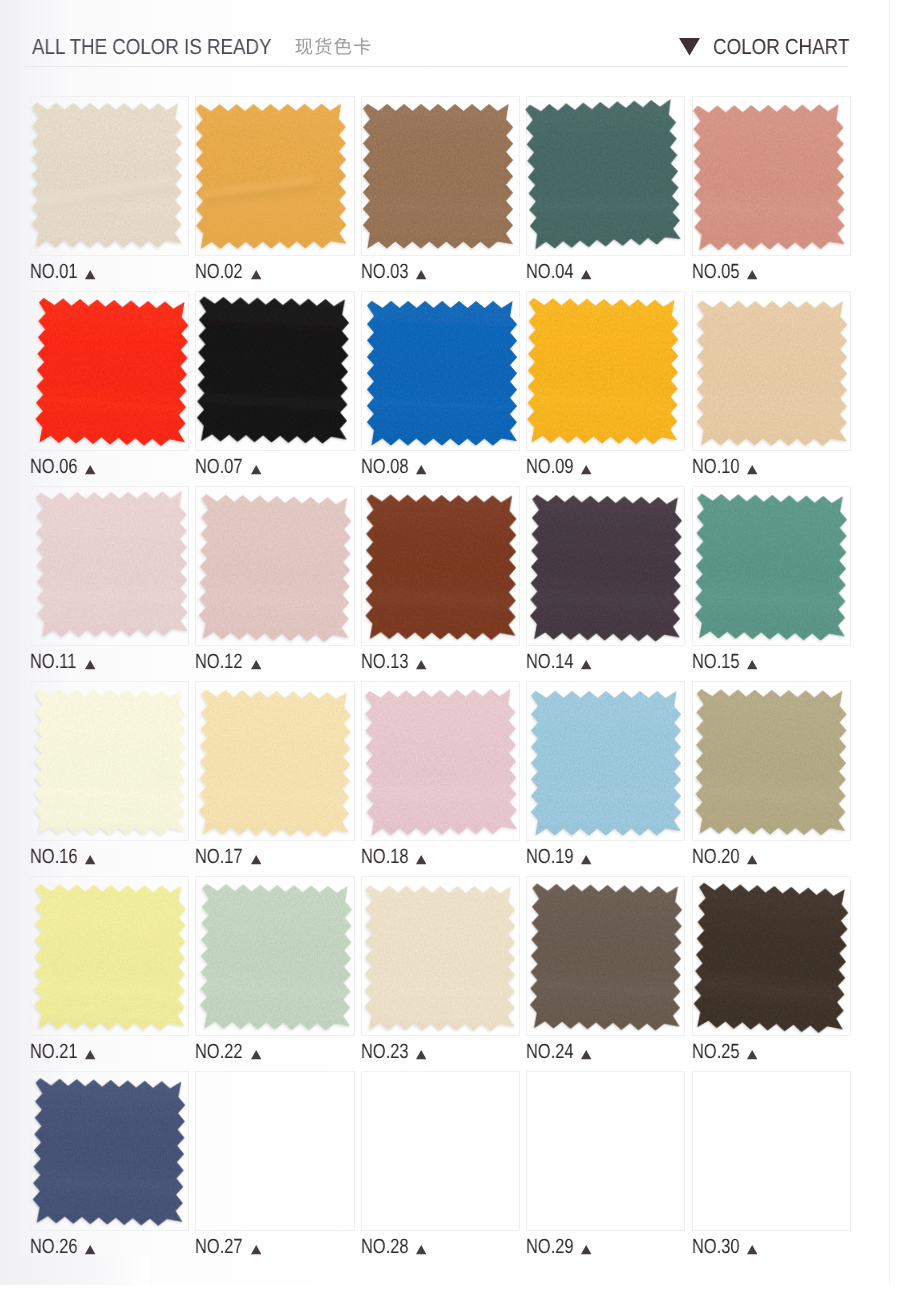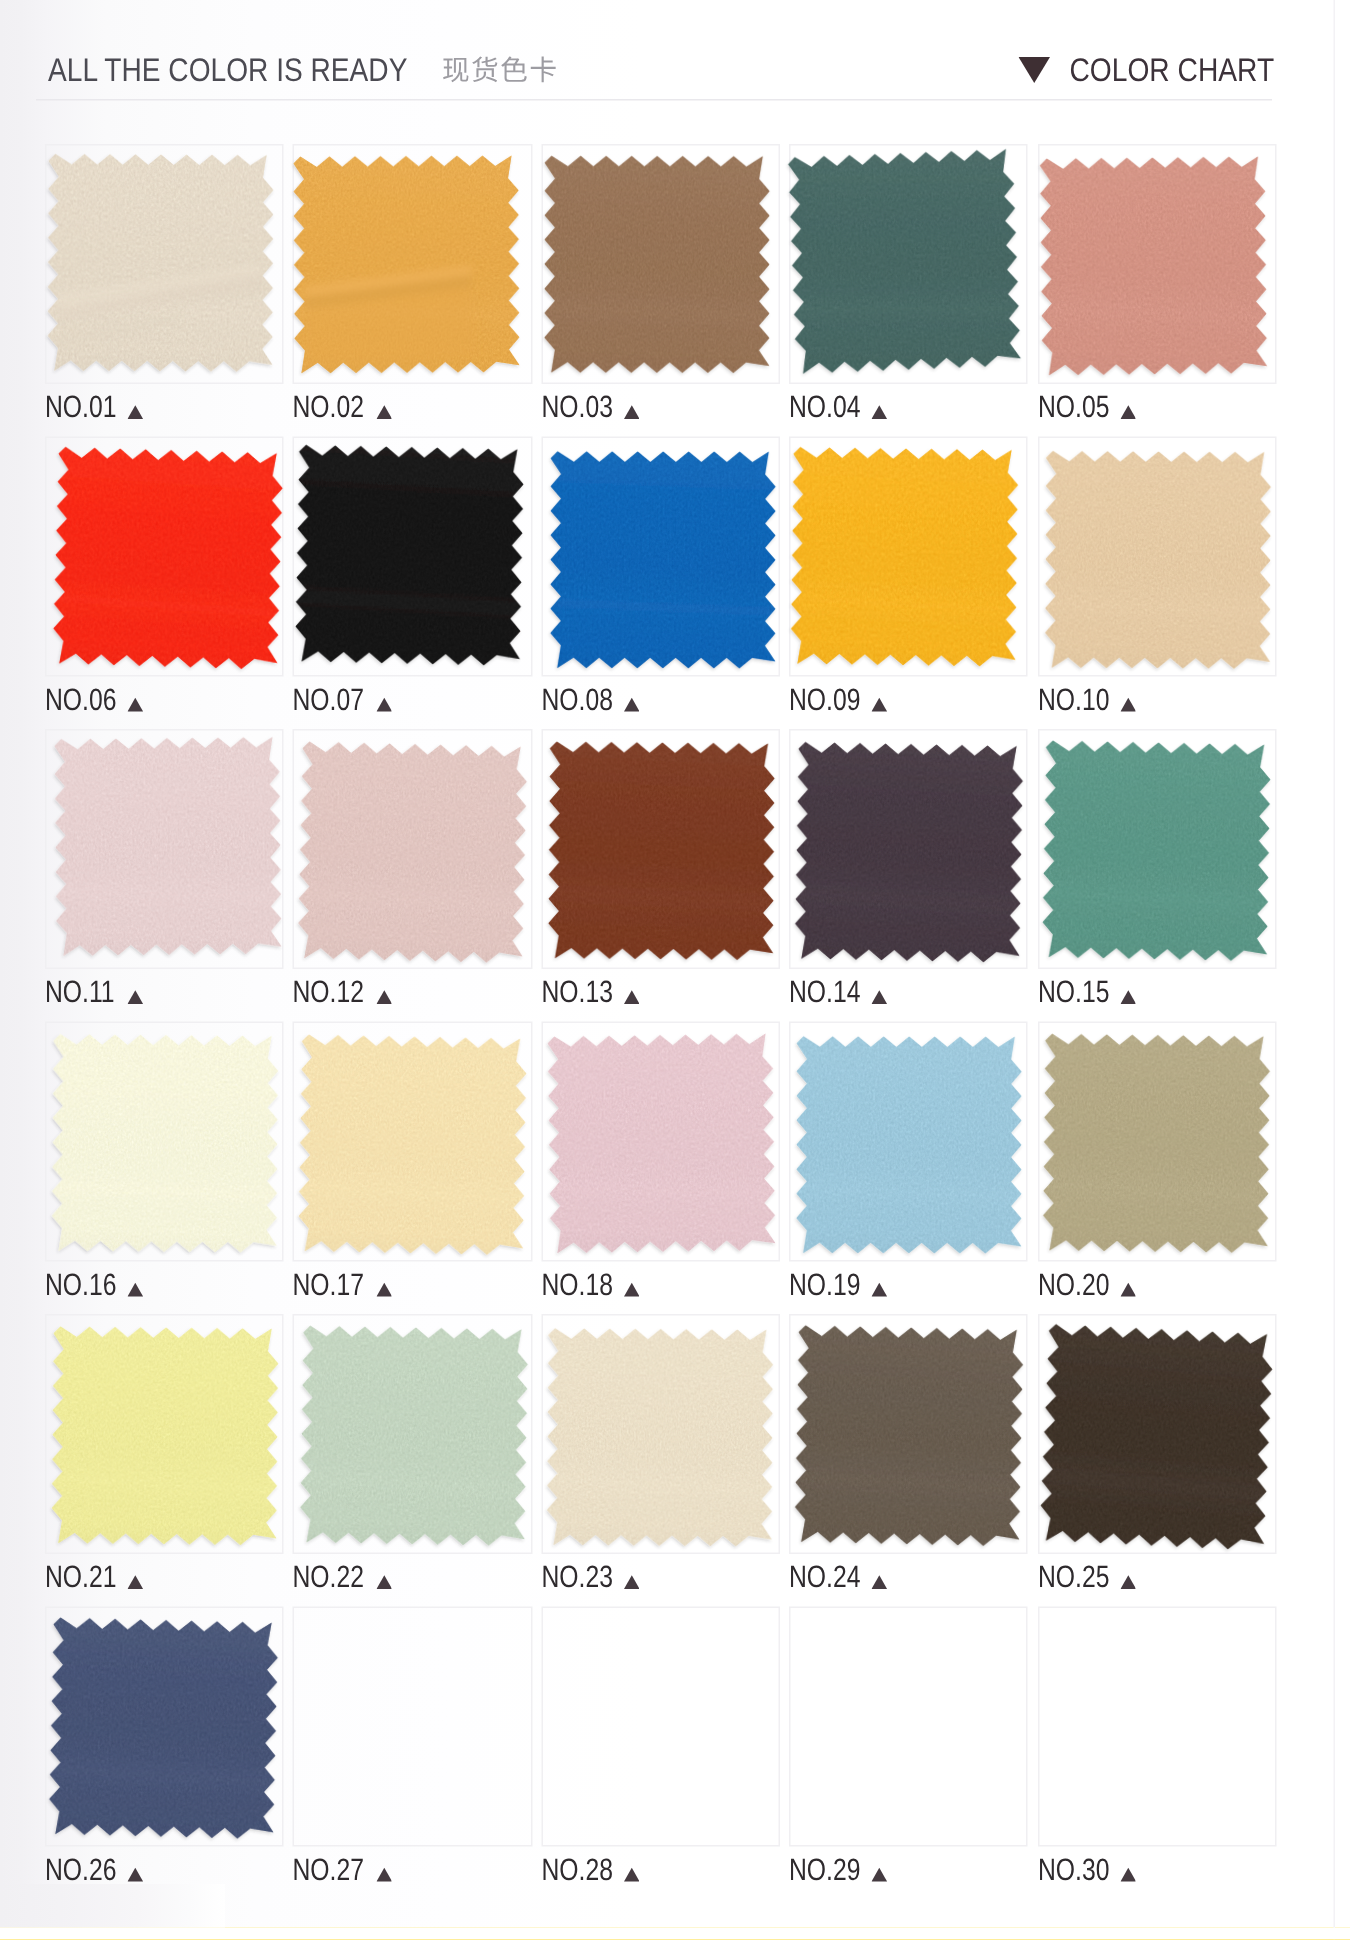--- a/index.html
+++ b/index.html
@@ -4,21 +4,21 @@
 <title>Color Chart</title>
 <style>
   html,body{margin:0;padding:0;}
   body{
     width:900px;height:1293px;overflow:hidden;
     background:#ffffff;
     font-family:"Liberation Sans", sans-serif;
     -webkit-font-smoothing:antialiased;
     text-rendering:geometricPrecision;
   }
-  #page{position:relative;width:900px;height:1293px;overflow:hidden;background:#fde047;}
+  #page{position:relative;width:900px;height:1293px;overflow:hidden;background:#f9a8d4;}
 
   #paper-tint{position:absolute;left:0;top:0;width:900px;height:1285px;
     background:linear-gradient(90deg,#f1f0f3 0px,#f2f1f4 14px,#f5f4f7 30px,#fafafb 70px,#fdfdfe 170px,#fefeff 300px,#ffffff 430px,#ffffff 900px);
     pointer-events:none;}
   #paper-corner{position:absolute;left:0;top:1256px;width:150px;height:29px;
     background:linear-gradient(90deg,#f1f0f3 0px,#f3f2f5 40px,#f7f6f8 92px,#fbfbfc 126px,#ffffff 150px);
     pointer-events:none;}
   #scan-seam{position:absolute;left:889px;top:0;width:1.2px;height:1293px;background:#f3f2f5;}
   #scan-bottom{position:absolute;left:0;top:1285px;width:900px;height:8px;background:#ffffff;}
 

